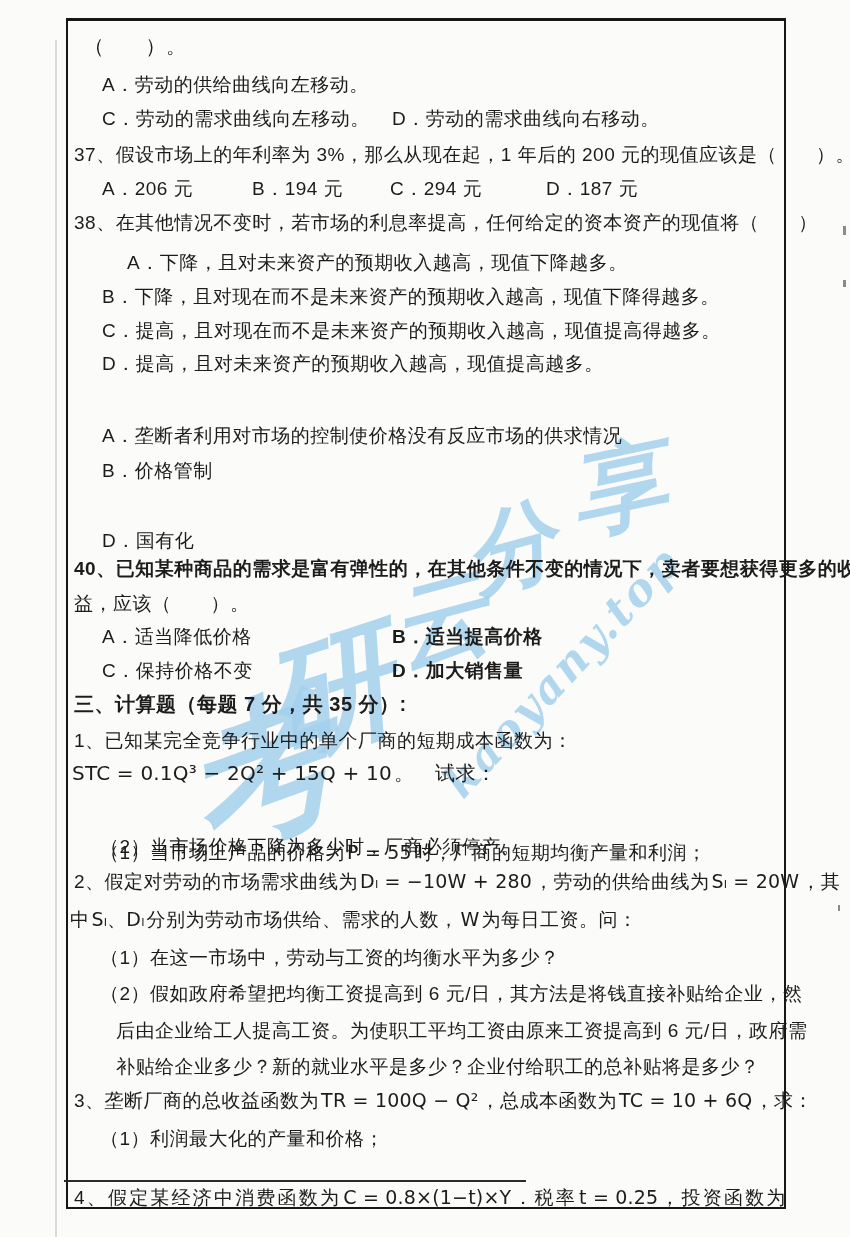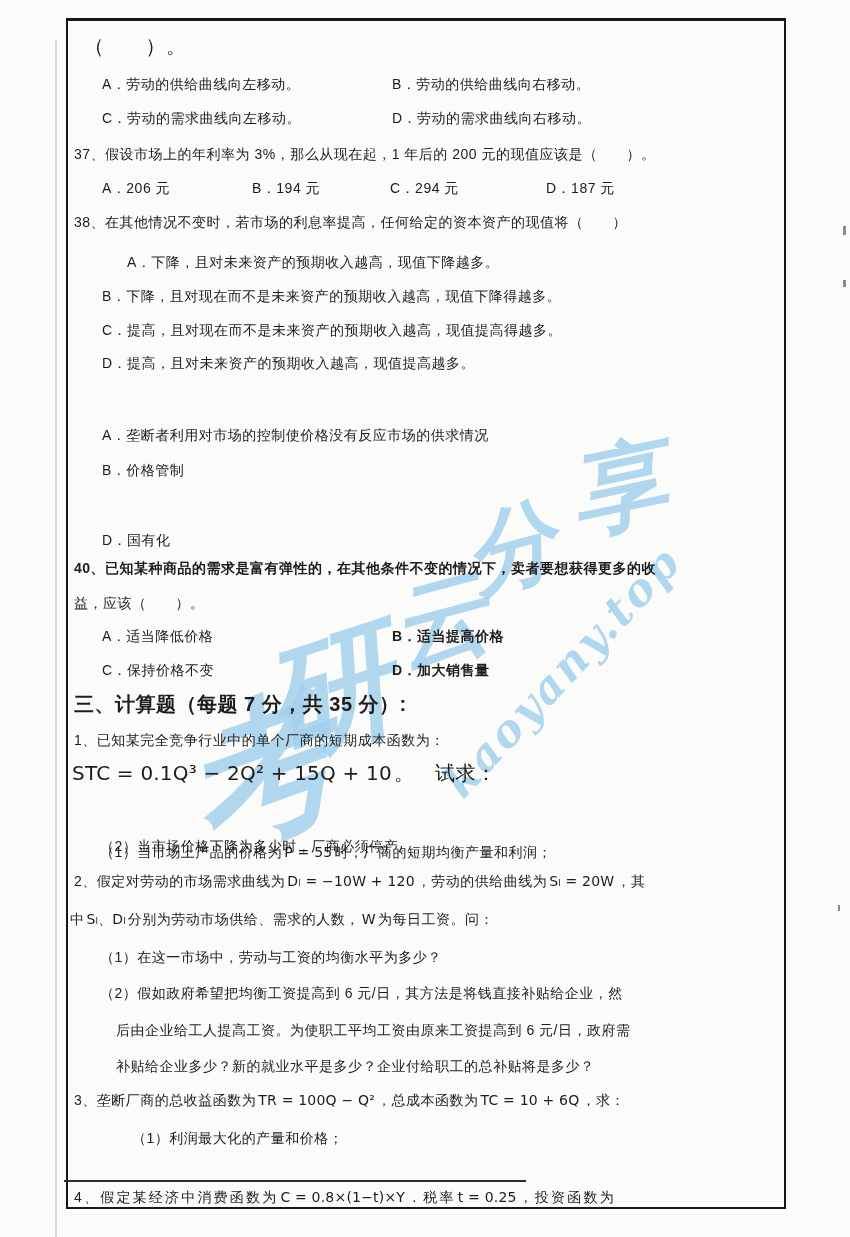--- a/index.html
+++ b/index.html
@@ -20,21 +20,21 @@
     background:#bdbdbd;opacity:.55;z-index:1;
   }
   .strip-line{
     position:absolute;left:64px;top:1180px;width:462px;height:2px;
     background:#2b2b2b;z-index:2;
   }
   .speck{position:absolute;background:#8a8a8a;z-index:1;}
   
   .ln{
     position:absolute;white-space:nowrap;z-index:3;
-    font-size:14px;line-height:25px;color:#1c1c1c;
+    font-size:19px;line-height:25px;color:#1c1c1c;
     letter-spacing:.5px;
   }
   .b{font-weight:bold;}
   .big{font-size:20px;}
   .sp2{letter-spacing:2.2px;}
   .m{
     font-family:"DejaVu Sans",sans-serif;
     letter-spacing:.2px;padding:0 2px;
   }
   
@@ -62,21 +62,20 @@
 
   <div class="wm" style="left:185px;top:695px;font-size:150px;transform:rotate(-20deg);">考</div>
   <div class="wm" style="left:265px;top:628px;font-size:128px;transform:rotate(-18deg);">研</div>
   <div class="wm" style="left:392px;top:572px;font-size:96px;transform:rotate(-15deg);">云</div>
   <div class="wm" style="left:465px;top:502px;font-size:90px;transform:rotate(-15deg);">分</div>
   <div class="wm" style="left:570px;top:440px;font-size:95px;transform:rotate(-12deg);">享</div>
   <div class="wm wm-site" style="left:452px;top:768px;font-size:44px;transform:rotate(-47deg);">kaoyany.top</div>
 
   <div class="ln big" style="top:34px;left:84px;">（　　）。</div>
   <div class="ln" style="top:72px;left:102px;">A．劳动的供给曲线向左移动。</div>
-  <div class="ln" style="top:72px;left:392px;">B．劳动的供给曲线向右移动。</div>
   <div class="ln" style="top:106px;left:102px;">C．劳动的需求曲线向左移动。</div>
   <div class="ln" style="top:106px;left:392px;">D．劳动的需求曲线向右移动。</div>
 
   <div class="ln" style="top:142px;left:74px;">37、假设市场上的年利率为 3%，那么从现在起，1 年后的 200 元的现值应该是（　　）。</div>
   <div class="ln" style="top:176px;left:102px;">A．206 元</div>
   <div class="ln" style="top:176px;left:252px;">B．194 元</div>
   <div class="ln" style="top:176px;left:390px;">C．294 元</div>
   <div class="ln" style="top:176px;left:524px;margin-left:22px;">D．187 元</div>
 
   <div class="ln" style="top:210px;left:74px;">38、在其他情况不变时，若市场的利息率提高，任何给定的资本资产的现值将（　　）</div>
@@ -101,32 +100,32 @@
   <div class="ln" style="top:728px;left:74px;">1、已知某完全竞争行业中的单个厂商的短期成本函数为：</div>
   <div class="ln big" style="top:761px;left:70px;">
     <span class="m">STC = 0.1Q³ − 2Q² + 15Q + 10</span><span>。　试求：</span>
   </div>
   <div class="ln" style="top:798px;left:100px;margin-top:42px;">
     <span>（1）当市场上产品的价格为</span><span class="m">P = 55</span><span>时，厂商的短期均衡产量和利润；</span>
   </div>
   <div class="ln" style="top:834px;left:100px;">（2）当市场价格下降为多少时，厂商必须停产。</div>
 
   <div class="ln" style="top:869px;left:74px;">
-    <span>2、假定对劳动的市场需求曲线为</span><span class="m">Dₗ = −10W + 120</span><span>，劳动的供给曲线为</span><span class="m">Sₗ = 20W</span><span>，其</span>
+    <span>2、假定对劳动的市场需求曲线为</span><span class="m">Dₗ = −10W + 280</span><span>，劳动的供给曲线为</span><span class="m">Sₗ = 20W</span><span>，其</span>
   </div>
   <div class="ln" style="top:907px;left:70px;">
     <span>中</span><span class="m">Sₗ、Dₗ</span><span>分别为劳动市场供给、需求的人数，</span><span class="m">W</span><span>为每日工资。问：</span>
   </div>
   <div class="ln" style="top:945px;left:100px;">（1）在这一市场中，劳动与工资的均衡水平为多少？</div>
   <div class="ln" style="top:981px;left:100px;">（2）假如政府希望把均衡工资提高到 6 元/日，其方法是将钱直接补贴给企业，然</div>
   <div class="ln" style="top:1018px;left:116px;">后由企业给工人提高工资。为使职工平均工资由原来工资提高到 6 元/日，政府需</div>
   <div class="ln" style="top:1054px;left:116px;">补贴给企业多少？新的就业水平是多少？企业付给职工的总补贴将是多少？</div>
 
   <div class="ln" style="top:1088px;left:74px;">
     <span>3、垄断厂商的总收益函数为</span><span class="m">TR = 100Q − Q²</span><span>，总成本函数为</span><span class="m">TC = 10 + 6Q</span><span>，求：</span>
   </div>
-  <div class="ln" style="top:1126px;left:100px;margin-left:32px;">（1）利润最大化的产量和价格；</div>
+  <div class="ln" style="top:1126px;left:100px;">（1）利润最大化的产量和价格；</div>
 
   <div class="ln sp2" style="top:1185px;left:74px;">
     <span>4、假定某经济中消费函数为</span><span class="m">C = 0.8×(1−t)×Y</span><span>．税率</span><span class="m">t = 0.25</span><span>，投资函数为</span>
   </div>
 
 </div>
 
 </body></html>

